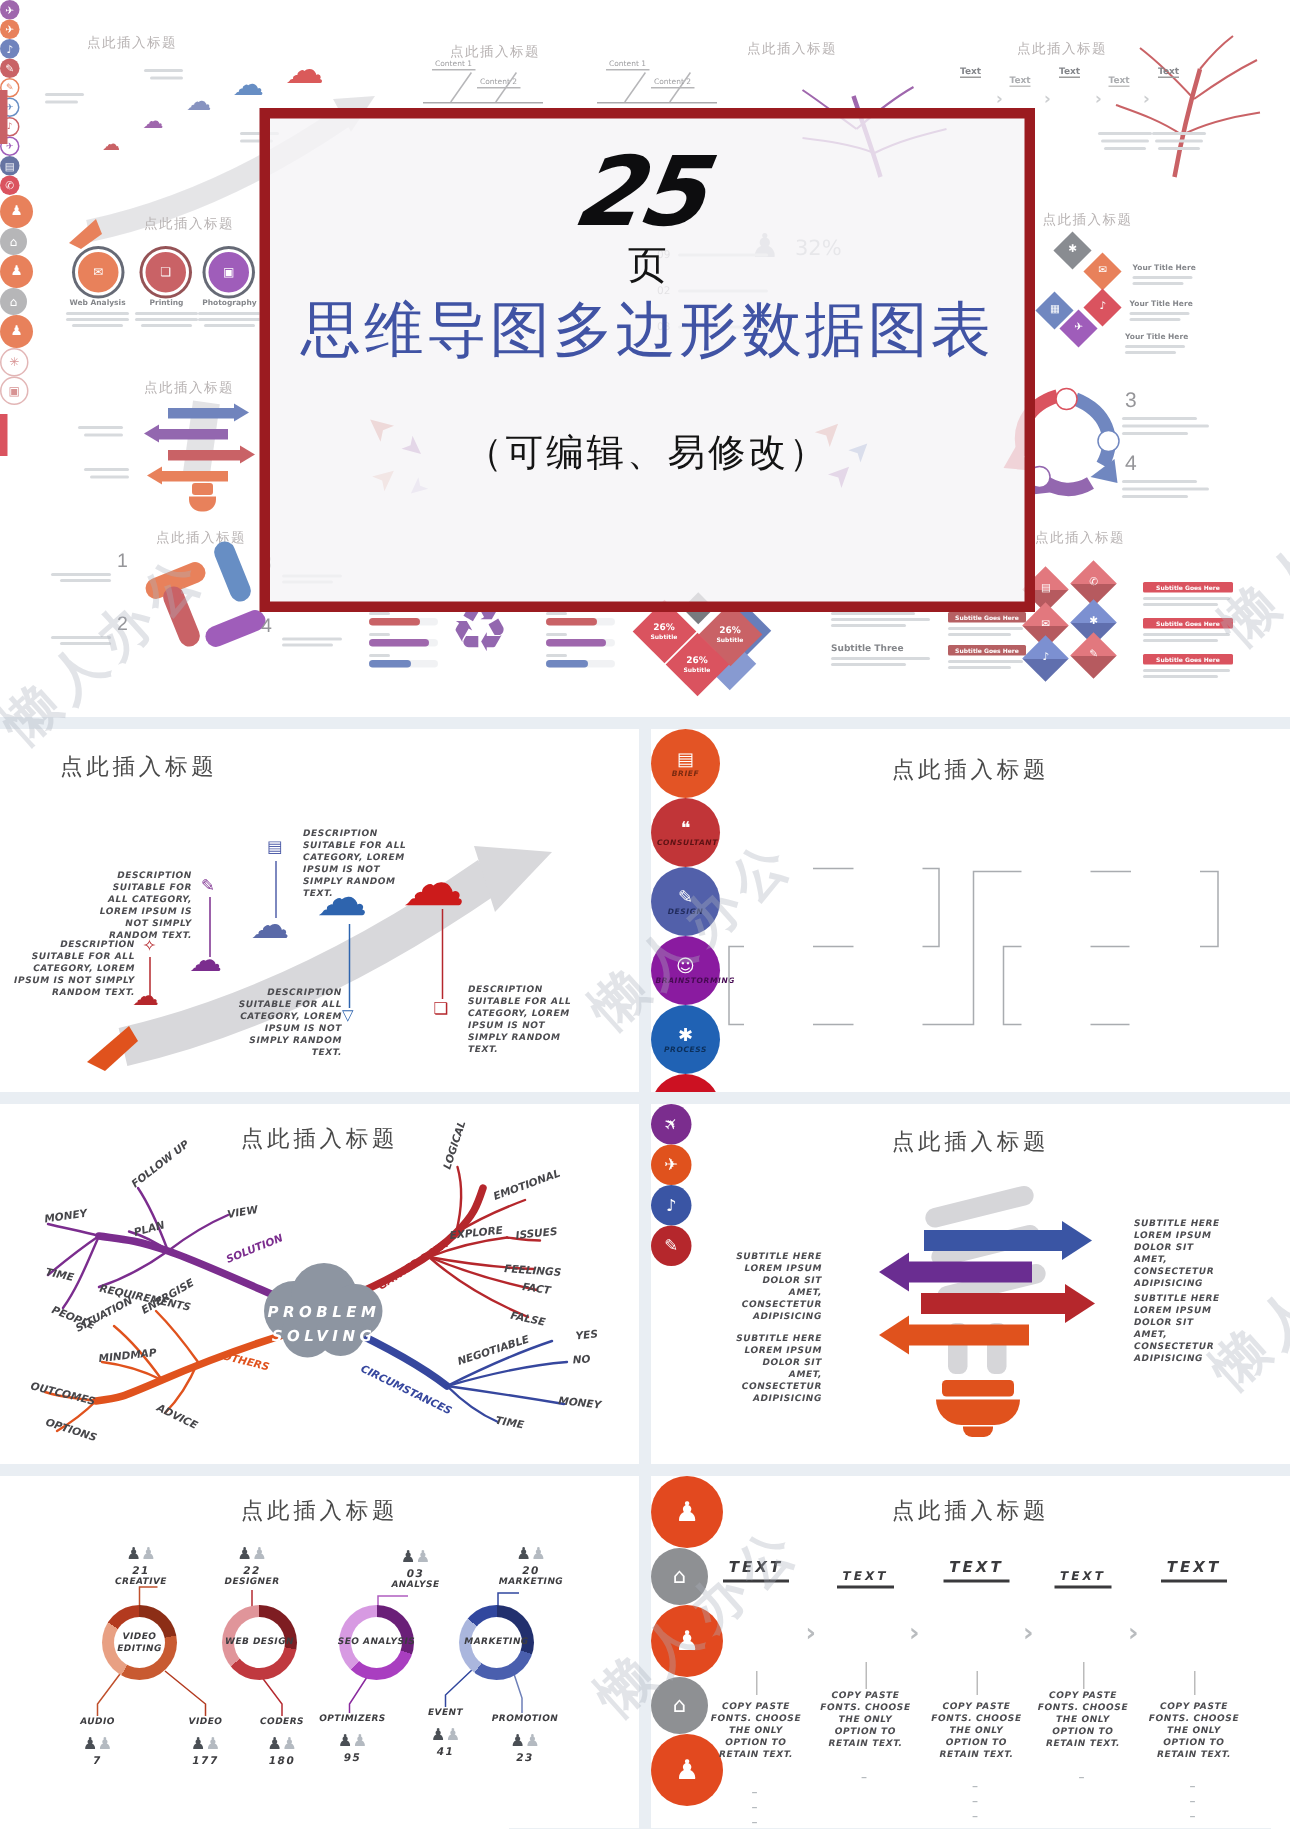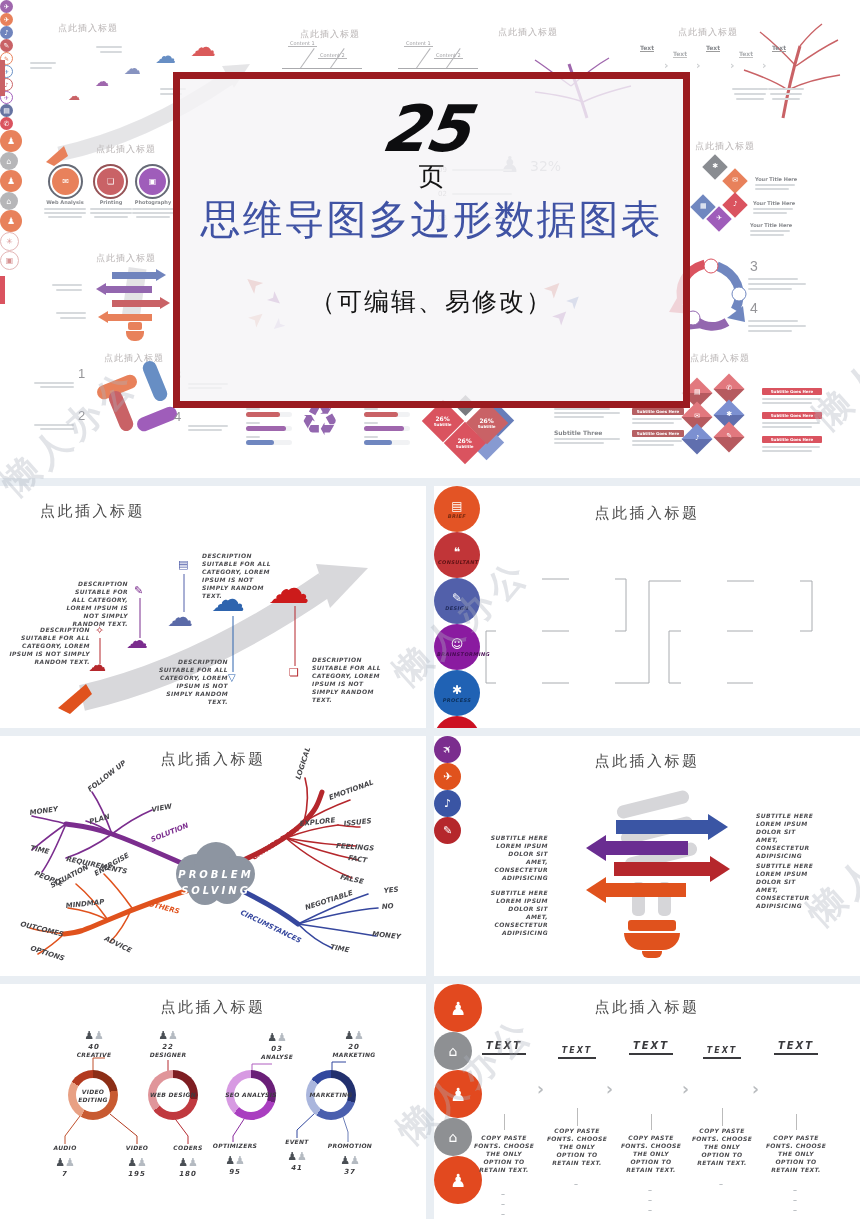--- a/index.html
+++ b/index.html
@@ -583,21 +583,21 @@
       <div class="hole" style="width:34px;height:34px;"></div>
         <div class="rname">SEO ANALYSIS</div>
     </div>
     <div class="ring" style="left:306px;top:86px;width:50px;height:50px;background:conic-gradient(#22306e 0 30%,#4a5fae 30% 60%,#aab6dd 60% 86%,#31479e 86% 100%);">
       <div class="hole" style="width:34px;height:34px;"></div>
         <div class="rname">MARKETING</div>
     </div>
 
     <div class="callout" style="left:72px;top:40px;width:44px;">
       <span class="pawn-dark">♟</span><span class="pawn-lite">♟</span>
-      <div class="val">40</div>
+      <div class="val">21</div>
       <div class="lab">CREATIVE</div>
     </div>
     <div class="callout" style="left:146px;top:40px;width:44px;">
       <span class="pawn-dark">♟</span><span class="pawn-lite">♟</span>
       <div class="val">22</div>
       <div class="lab">DESIGNER</div>
     </div>
     <div class="callout" style="left:255px;top:42px;width:44px;">
       <span class="pawn-dark">♟</span><span class="pawn-lite">♟</span>
       <div class="val">03</div>
@@ -610,41 +610,41 @@
     </div>
 
     <div class="callout" style="left:43px;top:160px;width:44px;">
       <div class="lab">AUDIO</div>
       <div><span class="pawn-dark">♟</span><span class="pawn-lite">♟</span></div>
       <div class="val">7</div>
     </div>
     <div class="callout" style="left:115px;top:160px;width:44px;">
       <div class="lab">VIDEO</div>
       <div><span class="pawn-dark">♟</span><span class="pawn-lite">♟</span></div>
-      <div class="val">195</div>
+      <div class="val">177</div>
     </div>
     <div class="callout" style="left:166px;top:160px;width:44px;">
       <div class="lab">CODERS</div>
       <div><span class="pawn-dark">♟</span><span class="pawn-lite">♟</span></div>
       <div class="val">180</div>
     </div>
     <div class="callout" style="left:211px;top:158px;width:48px;">
       <div class="lab">OPTIMIZERS</div>
       <div><span class="pawn-dark">♟</span><span class="pawn-lite">♟</span></div>
       <div class="val">95</div>
     </div>
     <div class="callout" style="left:275px;top:154px;width:44px;">
       <div class="lab">EVENT</div>
       <div><span class="pawn-dark">♟</span><span class="pawn-lite">♟</span></div>
       <div class="val">41</div>
     </div>
     <div class="callout" style="left:324px;top:158px;width:52px;">
       <div class="lab">PROMOTION</div>
       <div><span class="pawn-dark">♟</span><span class="pawn-lite">♟</span></div>
-      <div class="val">37</div>
+      <div class="val">23</div>
     </div>
   </section>
 
   <section class="slide" style="left:434px;top:984px;width:426px;height:235px;">
     <div class="s stitle" style="left:50%;top:14px;transform:translateX(-50%);">点此插入标题</div>
     <div class="texthead" style="left:48px;top:56px;width:44px;">TEXT</div>
     <div class="texthead" style="left:124px;top:62px;width:38px;font-size:8px;">TEXT</div>
     <div class="texthead" style="left:195px;top:56px;width:44px;">TEXT</div>
     <div class="texthead" style="left:269px;top:62px;width:38px;font-size:8px;">TEXT</div>
     <div class="texthead" style="left:340px;top:56px;width:44px;">TEXT</div>

